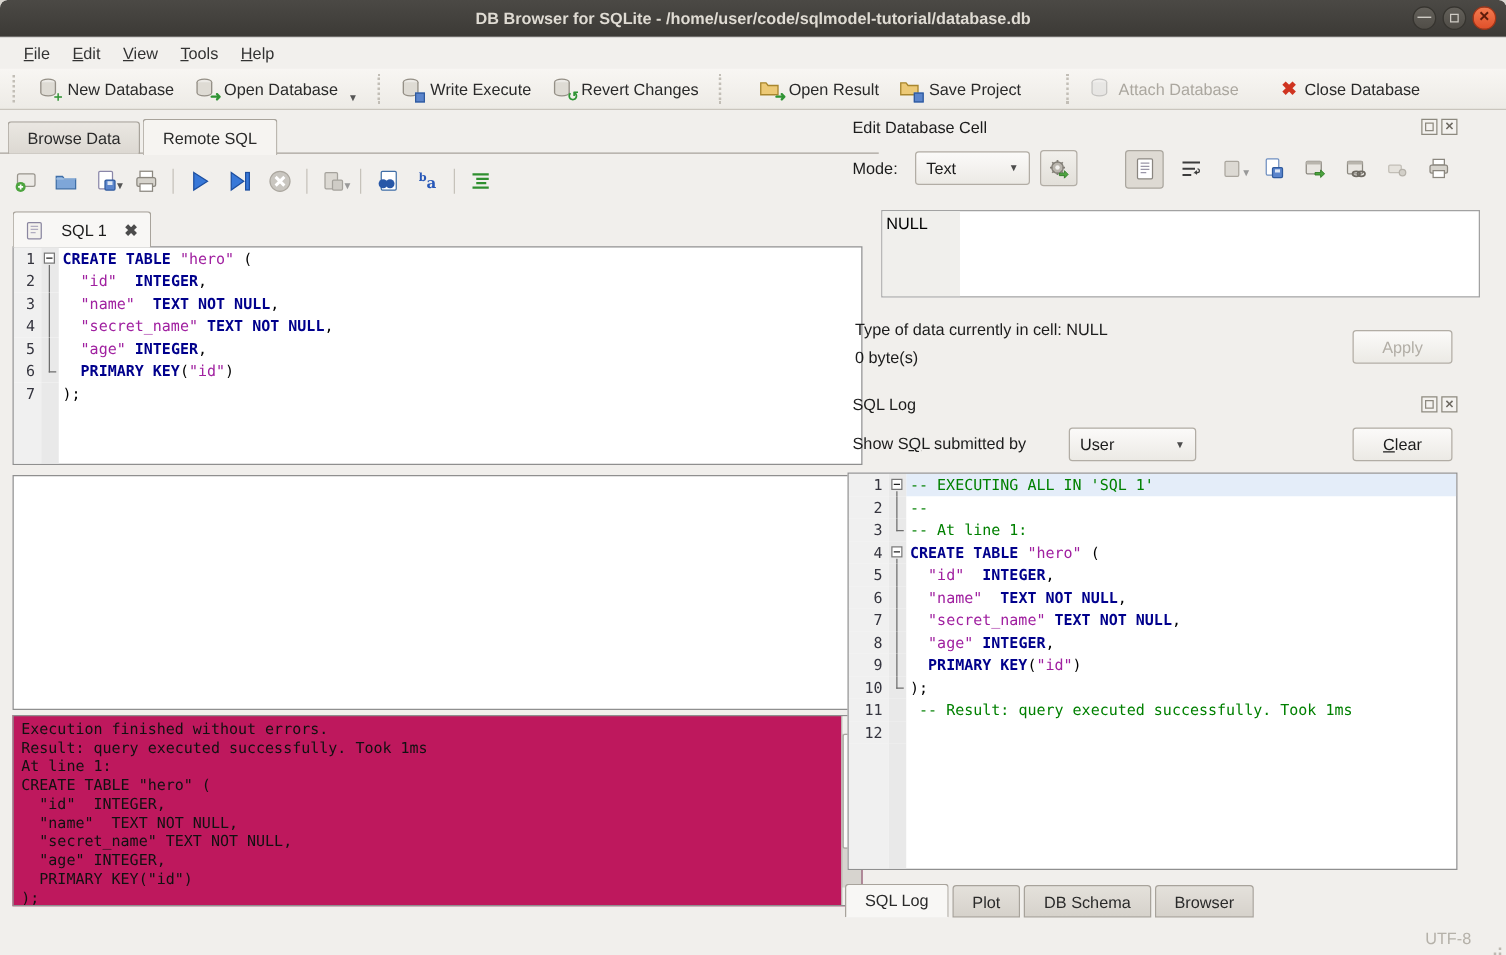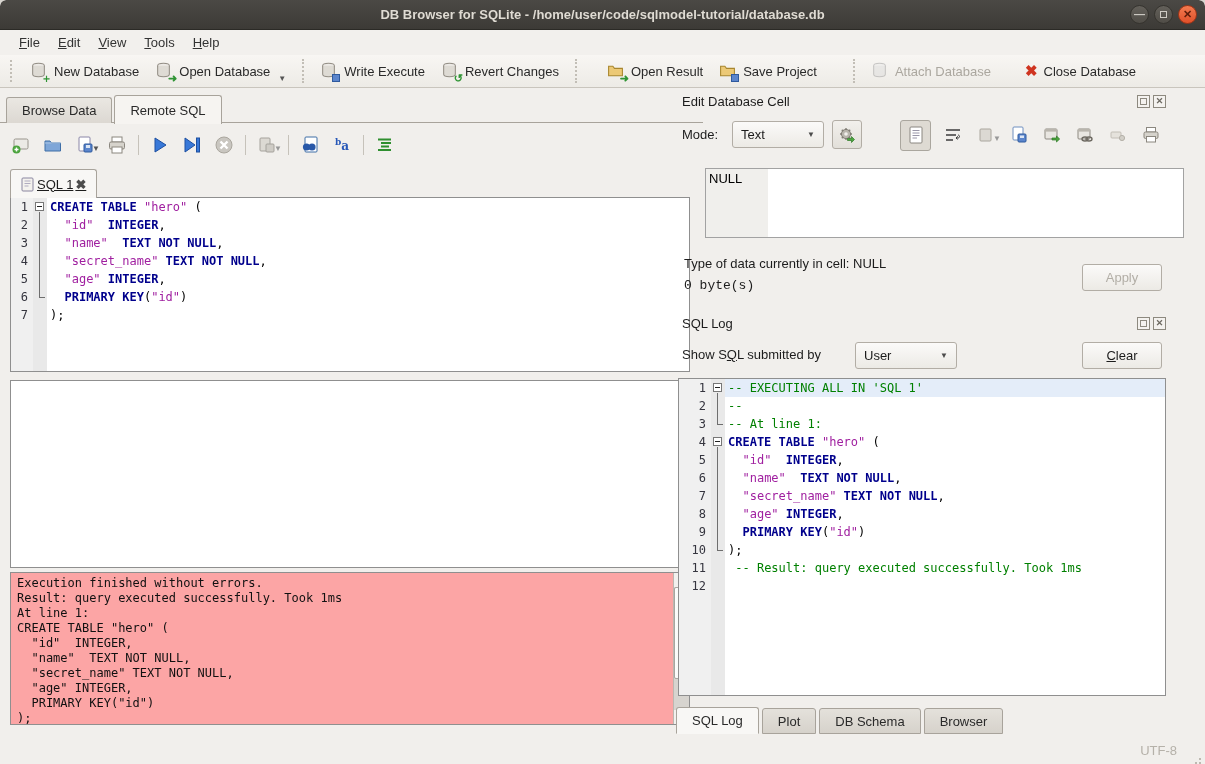--- a/index.html
+++ b/index.html
@@ -67,21 +67,21 @@
   }
   .tab.active { height:29px; background:#f6f4f1; z-index:3; margin-bottom:-1px; }
   
   .sqltoolbar { position:absolute; left:10px; top:42px; height:30px; display:flex; align-items:center; gap:10px; }
   .mico { width:22px; height:22px; display:flex; align-items:center; justify-content:center; position:relative; }
   .msep { width:1px; height:20px; background:#c6c2ba; }
   
   .doctab {
     position:absolute; left:10px; top:81px; height:29px; padding:0 10px;
     border:1px solid #a8a39b; border-bottom:none; border-radius:3px 3px 0 0;
-    background:#f8f7f5; display:flex; align-items:center; gap:2px; z-index:2;text-decoration:underline;
+    background:#f8f7f5; display:flex; align-items:center; gap:14px; z-index:2;
   }
   .doctab .x { color:#4c4c4c; font-weight:bold; font-size:13px; }
   
   .codebox { background:#fff; border:1px solid #8f8f8f; overflow:hidden; display:flex; flex-direction:column; }
   .editor-left  { position:absolute; left:10px; top:109px; width:680px; height:175px; }
   .cl { display:flex; height:18px; line-height:18px; font-family:"DejaVu Sans Mono",monospace; font-size:12px; flex:none; }
   .cl.fill { flex:1; height:auto; }
   .ln { flex:none; text-align:right; padding-right:5px; background:#f0f0f0; color:#35353f; }
   .editor-left .ln { width:22px; }
   .editor-right .ln { width:32px; }
@@ -97,21 +97,21 @@
   .t-kw { color:#00008c; font-weight:bold; }
   .t-str { color:#a020a0; }
   .t-com { color:#008000; }
   
   .hdots { width:2px; height:2px; background:#9b968d;
      box-shadow:5px 0 0 #9b968d,10px 0 0 #9b968d,15px 0 0 #9b968d,20px 0 0 #9b968d,25px 0 0 #9b968d; }
   .hsplit1 { position:absolute; left:330px; top:288px; }
   .hsplit3 { position:absolute; left:330px; top:566px; }
   
   .results { position:absolute; left:10px; top:292px; width:680px; height:188px; background:#fff; border:1px solid #8f8f8f; }
-  .execlog { position:absolute; left:10px; top:484px; width:680px; height:153px; background:#fca5a5; border:1px solid #8f8f8f; }
+  .execlog { position:absolute; left:10px; top:484px; width:680px; height:153px; background:#be185d; border:1px solid #8f8f8f; }
   .execlog pre { font-family:"DejaVu Sans Mono",monospace; font-size:12px; line-height:15px; padding:3px 6px; color:#111; overflow:hidden; height:100%; }
   .sb { position:absolute; right:0; top:0; bottom:0; width:16px; background:#d7d4cf; border-left:1px solid #bcb8b1; }
   .sb .ar { position:absolute; left:0; width:15px; height:14px; background:#f2f1ee; color:#3c3c3c; font-size:8px; text-align:center; line-height:14px; }
   .sb .up { top:0; } .sb .dn { bottom:0; }
   .sb .thumb { position:absolute; left:0px; top:14px; height:92px; width:15px; background:linear-gradient(90deg,#fdfdfc,#f0efec); border:1px solid #a9a5a0; border-radius:2px; }
   
   .dock-title { position:absolute; left:12px; font-size:13px; color:#1c1c1c; }
   .dock-icons { position:absolute; right:6px; display:flex; gap:3px; }
   .dkico { width:13px; height:13px; border:1px solid #8d897f; position:relative; background:#f4f2ef; color:#6d6961; font-size:9px; line-height:11px; text-align:center; font-weight:bold; }
   .dkico.float::after { content:''; position:absolute; left:2px; top:2px; width:5px; height:5px; border:1px solid #8d897f; background:#f4f2ef; }
@@ -128,21 +128,21 @@
   .mode-label { position:absolute; left:12px; top:9px; }
   .gearbtn { position:absolute; left:162px; top:2px; width:30px; height:29px; border:1px solid #b2ada5; border-radius:3px;
     background:linear-gradient(#f2f0ec,#e2dfd9); display:flex; align-items:center; justify-content:center; }
   .cellicons { position:absolute; right:10px; top:0; display:flex; align-items:center; gap:11px; height:34px; }
   .sunkbtn { width:31px; height:31px; border:1px solid #aaa69e; border-radius:3px; background:#dedad3;
     display:flex; align-items:center; justify-content:center; }
   .cellbox { position:absolute; left:14px; top:80px; width:479px; height:70px; background:#fff; border:1px solid #a2a2a2;margin-left:21px; }
   .cellbox .gcol { position:absolute; left:0; top:0; bottom:0; width:62px; background:#f0efec; }
   .cellbox .val { position:absolute; left:3px; top:2px; font-size:13px; color:#000; }
   .typeinfo { position:absolute; left:14px; top:168px; }
-  .sizeinfo { position:absolute; left:14px; top:190px;font-family:Liberation Mono, monospace; }
+  .sizeinfo { position:absolute; left:14px; top:190px; }
   .pbtn {
     position:absolute; right:10px; width:80px; height:27px; border:1px solid #b2ada5; border-radius:3px;
     background:linear-gradient(#fbfaf9,#eceae5); text-align:center; line-height:25px; color:#1c1c1c;
   }
   .pbtn.disabled { color:#b2aea6; }
   .applybtn { top:176px; }
   .hsplit2 { position:absolute; left:240px; top:218px; }
   .t2 { top:228px; }
   .filterrow { position:absolute; left:0; top:252px; width:502px; height:30px; }
   .filter-label { position:absolute; left:12px; top:7px; }

